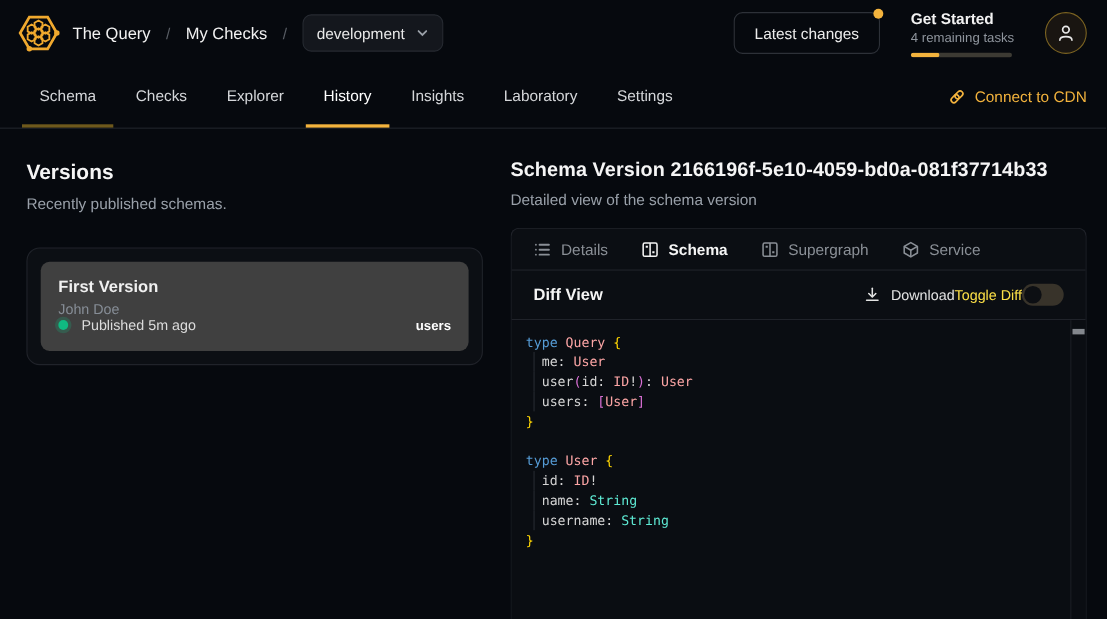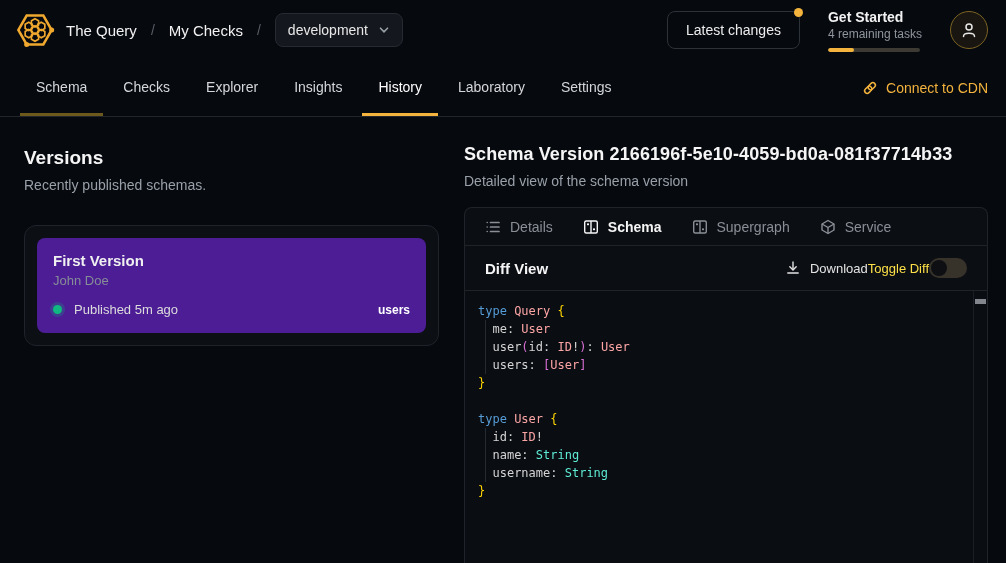--- a/index.html
+++ b/index.html
@@ -59,24 +59,24 @@
 
   
   .content { display:flex; height:446px; }
   .left-col { width:455px; padding:30px 16px 0 24px; }
   .left-title { font-size:19px; font-weight:700; color:#f5f5f5; }
   .left-sub { margin-top:8px; font-size:14px; color:#99a0a9; }
   .versions-card {
     margin-top:32px; background:#0c0f14; border:1px solid var(--border);
     border-radius:12px; padding:12px;
   }
-  .version-item { background:#4c1d95; border-radius:8px; padding:14px 16px 16px; cursor:pointer; }
+  .version-item { background:#404040; border-radius:8px; padding:14px 16px 16px; cursor:pointer; }
   .vi-name { font-size:15px; font-weight:600; color:#f0f0f0; }
   .vi-author { margin-top:4px; font-size:13px; color:#868d96; }
-  .vi-row { margin-top:14px; display:flex; align-items:center; }
+  .vi-row { display:flex; align-items:center; }
   .vi-dot { width:9px; height:9px; border-radius:50%; background:var(--green);
     box-shadow:0 0 0 3px rgba(16,185,129,.22); margin-right:12px; }
   .vi-status { font-size:13px; color:#dcdcdc; }
   .vi-service { margin-left:auto; font-size:12px; font-weight:700; color:#ffffff; }
 
   .right-col { flex:1; padding:27px 18px 0 9px; }
   .detail-title { font-size:18px; font-weight:700; color:#f5f5f5; letter-spacing:.1px; }
   .detail-sub { margin-top:8px; font-size:14px; color:#99a0a9; }
 
   .detail-card {
@@ -181,25 +181,25 @@
   <div class="nav-tabs">
     <div class="nav-tab u-muted">
         <span>Schema</span>
       </div>
     <div class="nav-tab">
         <span>Checks</span>
       </div>
     <div class="nav-tab">
         <span>Explorer</span>
       </div>
-    <div class="nav-tab">
-        <span>Insights</span>
-      </div>
     <div class="nav-tab u-bright">
         <span>History</span>
+      </div>
+    <div class="nav-tab">
+        <span>Insights</span>
       </div>
     <div class="nav-tab">
         <span>Laboratory</span>
       </div>
     <div class="nav-tab">
         <span>Settings</span>
       </div>
   </div>
   <div class="nav-right">
     <svg width="16" height="16" viewBox="0 0 16 16" fill="none" stroke="#f3b33d" stroke-width="1.5">

